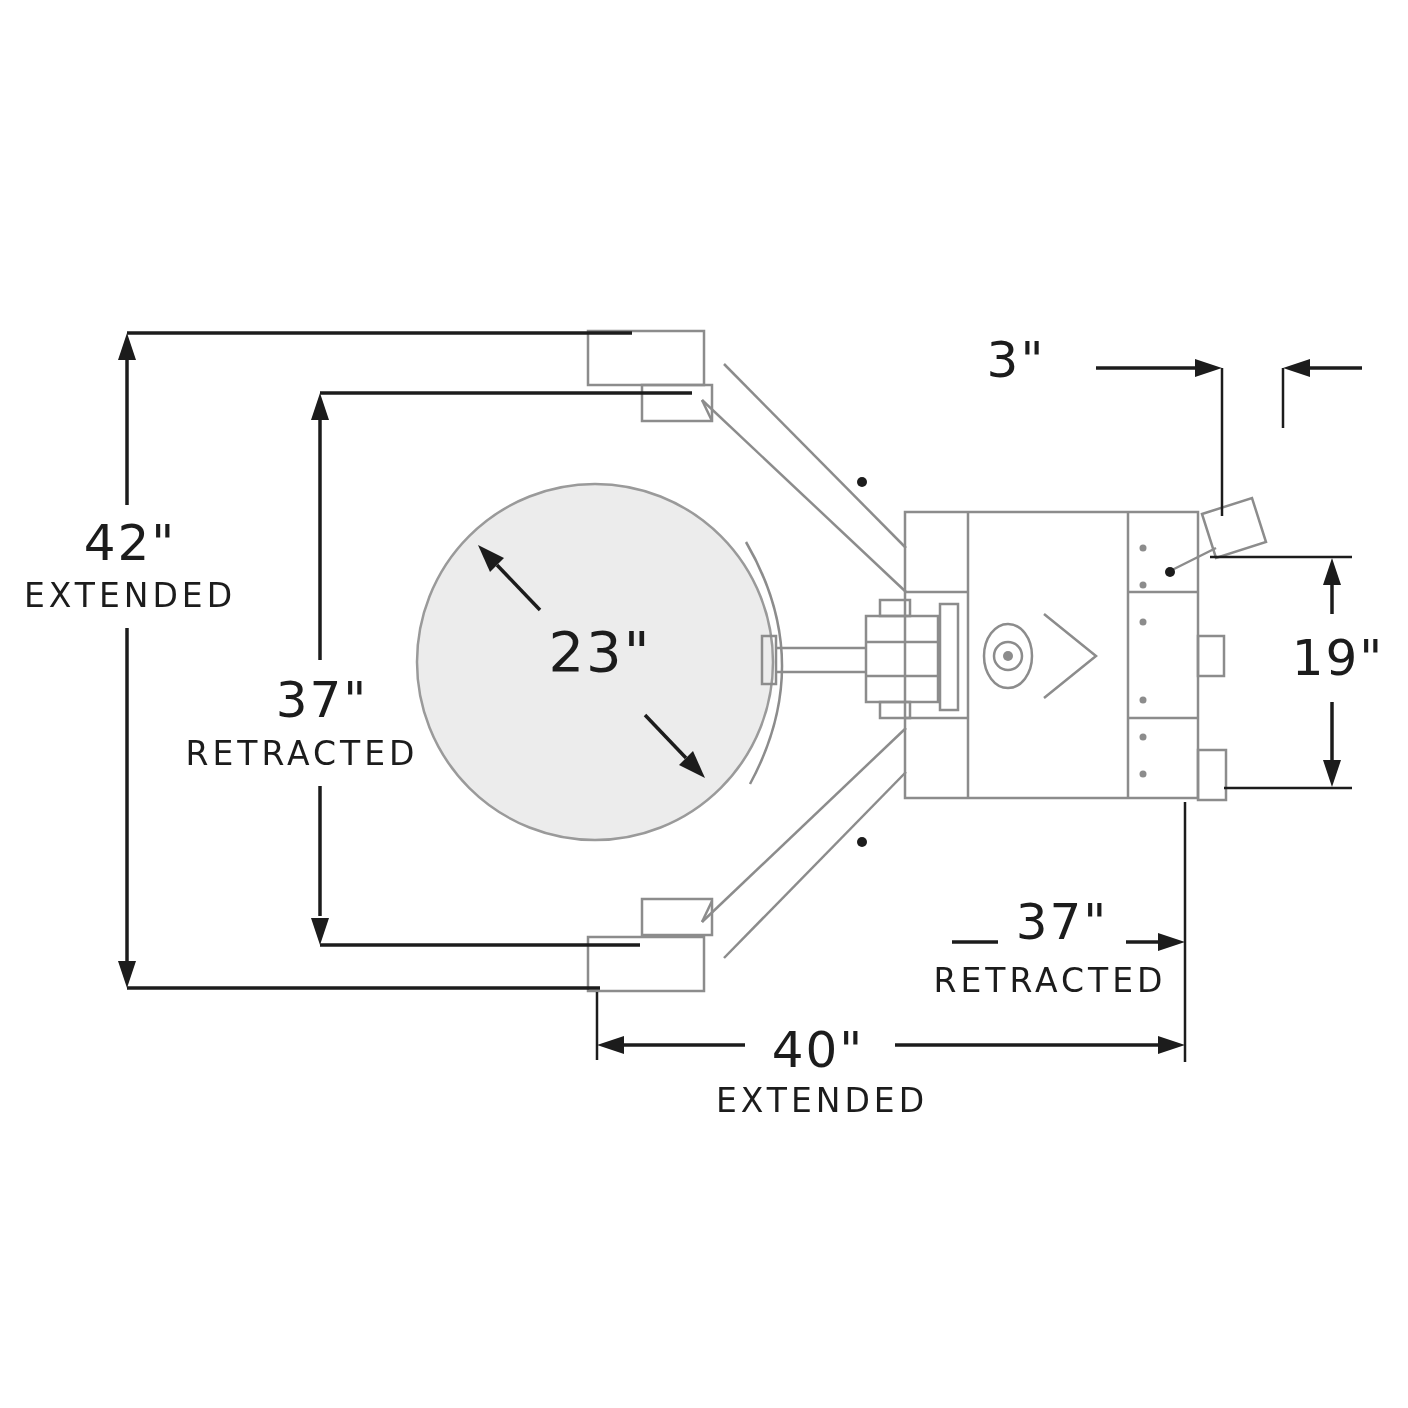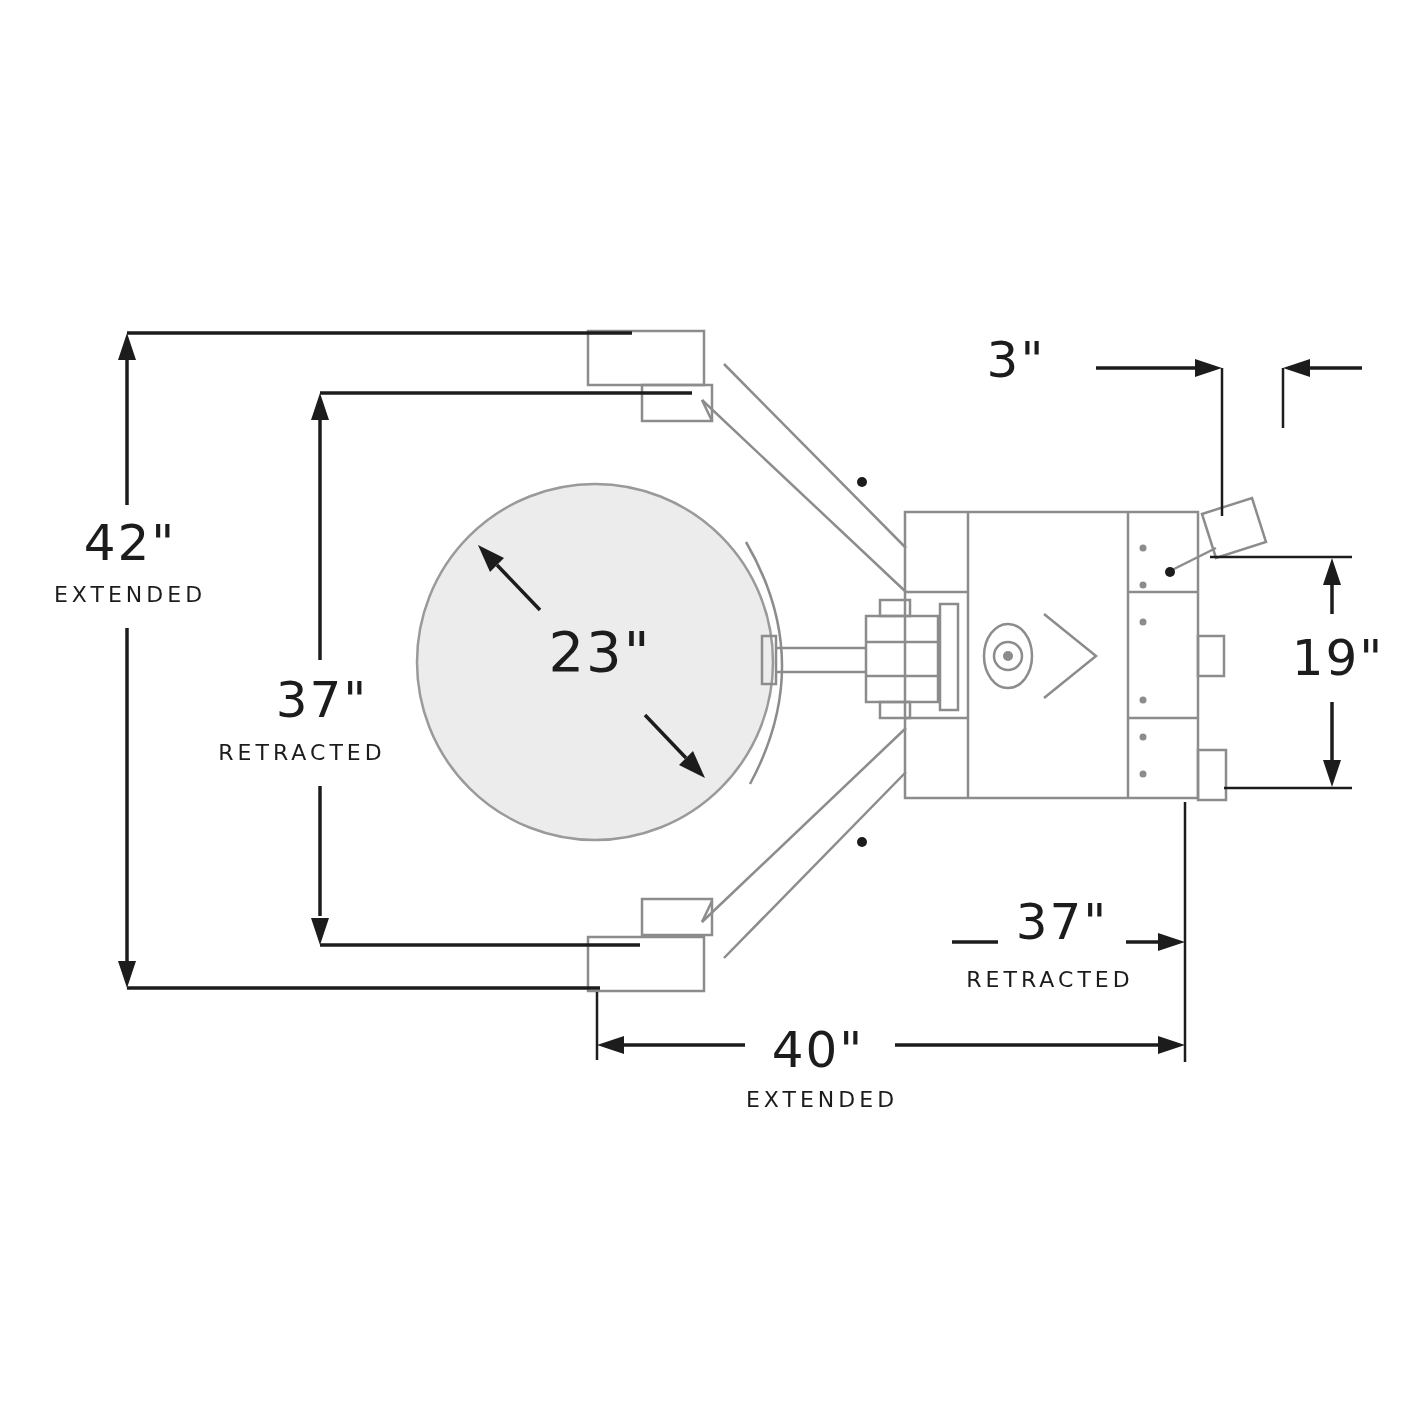--- a/index.html
+++ b/index.html
@@ -7,21 +7,21 @@
     position:relative;width:1408px;height:1408px;background:#ffffff;
     font-family:"DejaVu Sans", sans-serif;color:#1c1c1c;overflow:hidden;
   }
   .canvas svg{position:absolute;left:0;top:0;}
   .dim-label{
     position:absolute;transform:translate(-50%,-50%);
     white-space:nowrap;line-height:1;color:#1c1c1c;
   }
   .val{font-size:50px;letter-spacing:2px;}
   .val-big{font-size:56px;letter-spacing:2px;}
-  .cap{font-size:22px;letter-spacing:4px;}
+  .cap{font-size:33px;letter-spacing:4px;}
 </style>
 </head>
 <body>
 
 <div class="canvas">
 
   <svg width="1408" height="1408" viewBox="0 0 1408 1408">
 
     <g stroke="#8c8c8c" stroke-width="2.5" fill="none">
 

